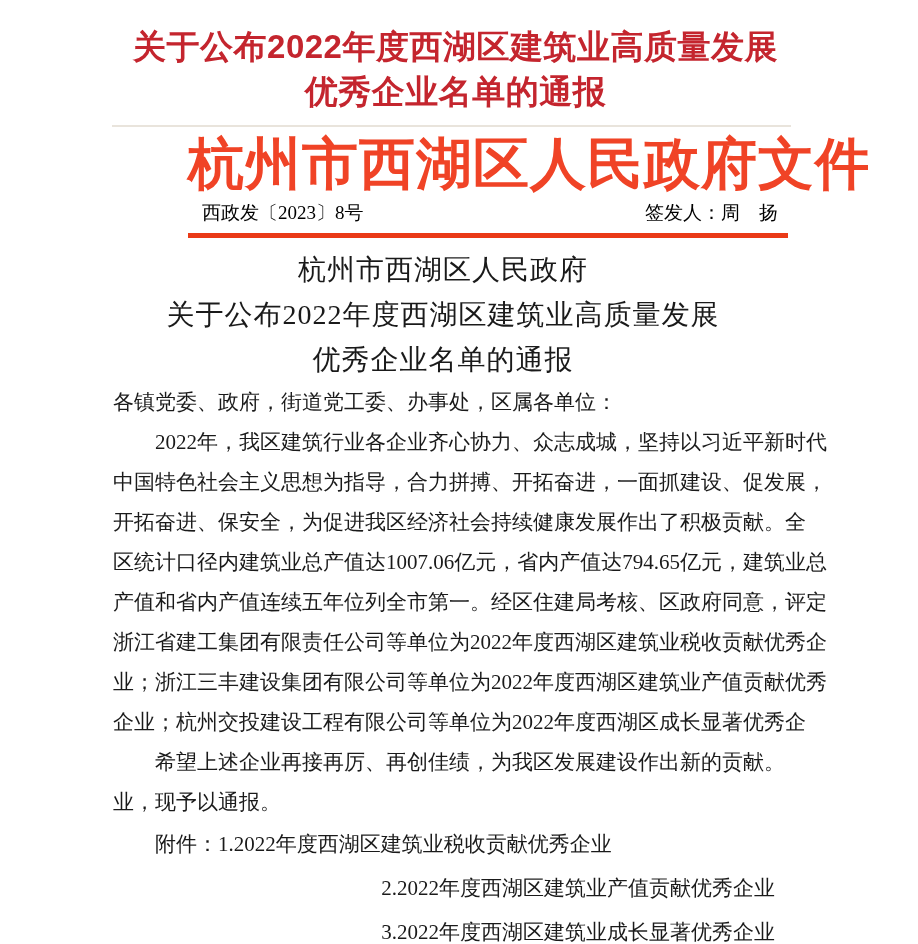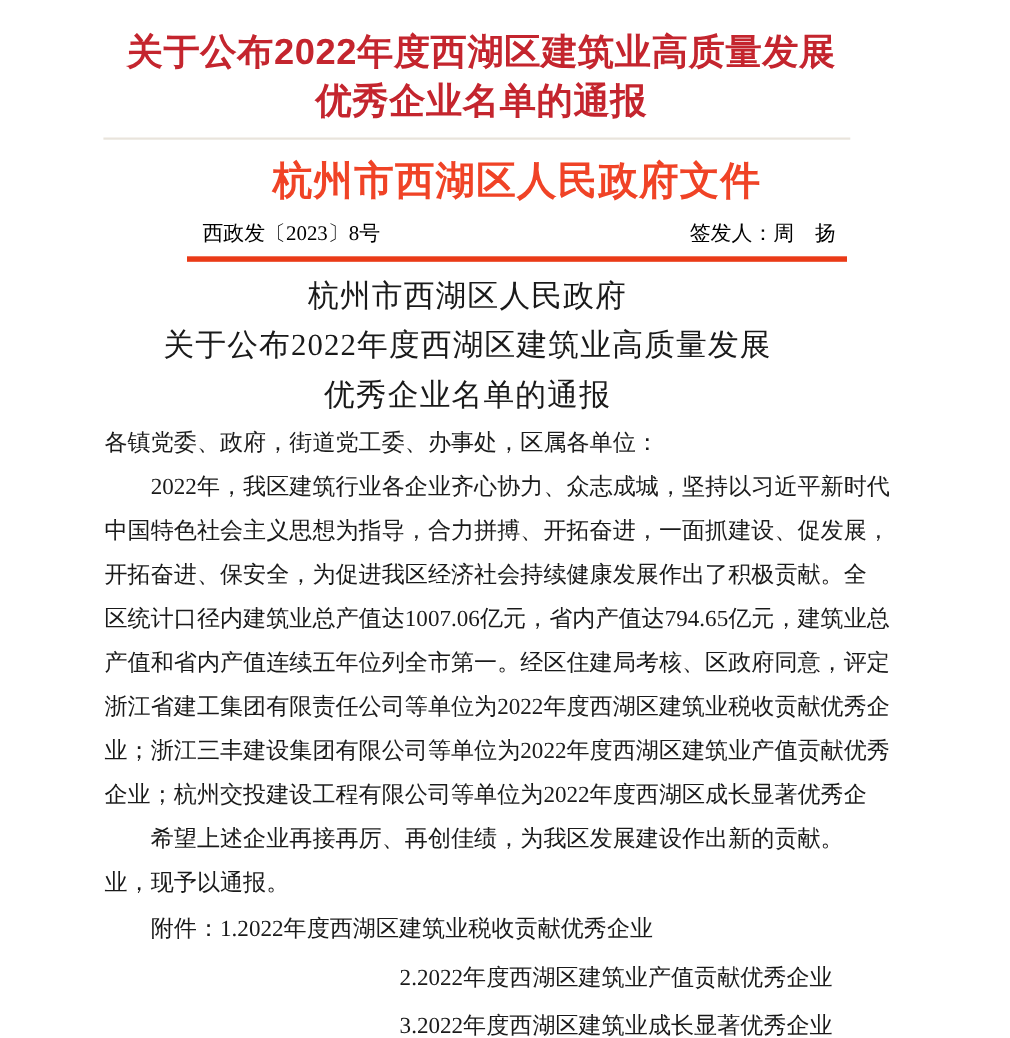--- a/index.html
+++ b/index.html
@@ -8,20 +8,21 @@
     background: #ffffff;
   }
   .page {
     position: relative;
     width: 850px;
     height: 944px;
     background: #ffffff;
     overflow: hidden;
     font-family: "Liberation Serif", serif;
     color: #1a1a1a;
+    margin-left: 18px;
   }
   
   .top-banner {
     padding-top: 24px;
     padding-left: 25px;
     text-align: center;
     font-family: "Liberation Sans", sans-serif;
     font-weight: bold;
     font-size: 33px;
     line-height: 45px;
@@ -36,21 +37,21 @@
   }
   
   .letterhead {
     width: 600px;
     margin: 8px 0 0 170px;
   }
   .letterhead-title {
     text-align: center;
     font-family: "Liberation Serif", serif;
     font-weight: bold;
-    font-size: 36px;
+    font-size: 56px;
     line-height: 58px;
     letter-spacing: 1px;
     color: #f04326;
     white-space: nowrap;
   }
   .meta-row {
     display: flex;
     justify-content: space-between;
     align-items: flex-start;
     font-size: 19px;

